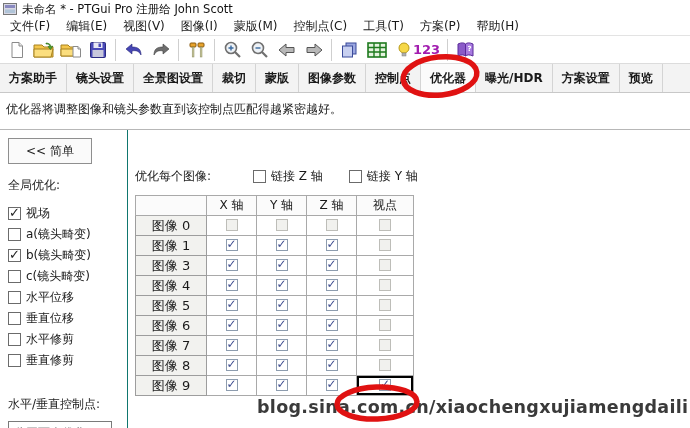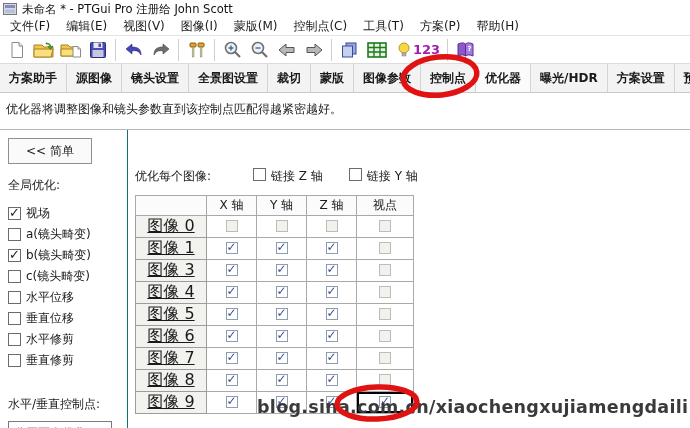--- a/index.html
+++ b/index.html
@@ -37,29 +37,29 @@
   .cb { display: inline-block; width: 13px; height: 13px; background: #fff; border: 1px solid #6b6b6b; position: relative; flex: none; }
   .cb.checked::after { content: "✓"; position: absolute; left: 0px; top: -3px; font-size: 13px; font-weight: bold; color: #222; }
   .hv-label { margin-top: 25px; margin-bottom: 8px; }
   .dropdown { width: 104px; height: 24px; border: 1px solid #7a7a7a; background: #fff; display: flex; align-items: center;
               justify-content: space-between; padding: 0 5px; }
   .dd-arrow { font-size: 10px; color: #444; }
   
   .main-panel { flex: 1; padding: 0 0 0 7px; position: relative; }
   .optimize-row { display: flex; align-items: center; margin-top: 38px; }
   .optimize-row .lbl { width: 118px; }
-  .link-cb { display: flex; align-items: flex-start; gap: 5px; margin-right: 26px; }
+  .link-cb { display: flex; align-items: center; gap: 5px; margin-right: 26px; }
   table.opt-table { border-collapse: collapse; margin-top: 10px; }
   .opt-table td, .opt-table th { border: 1px solid #a9a9a9; height: 20px; text-align: center; vertical-align: middle;
                                  font-weight: normal; font-size: 12px; padding: 0; }
   .opt-table th.corner { background: #fbfbfb; width: 71px; }
   .opt-table th.colhead { background: #fbfbfb; }
   .opt-table th.c-x, .opt-table th.c-y, .opt-table th.c-z { width: 50px; }
   .opt-table th.c-vp { width: 57px; }
-  .opt-table td.rowlabel { background: #f2f2ef; border-color: #9d9d9d; font-size: 16px; text-decoration: underline; }
+  .opt-table td.rowlabel { background: #f2f2ef; border-color: #9d9d9d; font-size: 13px; }
   .cb.small { width: 12px; height: 12px; border-color: #8d9cae; margin-top: 2px; }
   .cb.small.checked::after { color: #3c4b8e; font-size: 12px; top: -3px; left: 0; }
   .cb.small.disabled { background: #f1f1ee; border-color: #bdbdb8; }
   td.focus-cell { box-shadow: inset 0 0 0 2px #000; }
   
   .annotation { position: absolute; pointer-events: none; z-index: 6; }
   .watermark { position: absolute; left: 257px; top: 397px; z-index: 5; font-size: 17.5px; font-weight: 600;
                color: #3a3a3a; letter-spacing: 0.3px; white-space: nowrap; pointer-events: none; }
   svg { display: block; }
 </style>
@@ -189,21 +189,20 @@
     <svg width="19" height="17" viewBox="0 0 19 17">
         <path d="M2 3c3-1.5 6-1.5 7.5 0V15C8 13.5 5 13.5 2 15z" fill="#8a5ac8" stroke="#5a2a9a"></path>
         <path d="M17 3c-3-1.5-6-1.5-7.5 0V15c1.5-1.5 4.5-1.5 7.5 0z" fill="#a87ae0" stroke="#5a2a9a"></path>
         <text x="11.5" y="10" font-size="7" fill="#fff" font-weight="bold">?</text>
       </svg>
   </span>
 </div>
 
 <div class="tabbar">
     <span class="tab">方案助手</span>
-    <span class="tab">源图像</span>
     <span class="tab">镜头设置</span>
     <span class="tab">全景图设置</span>
     <span class="tab">裁切</span>
     <span class="tab">蒙版</span>
     <span class="tab">图像参数</span>
     <span class="tab">控制点</span>
     <span class="tab active">优化器</span>
     <span class="tab">曝光/HDR</span>
     <span class="tab">方案设置</span>
     <span class="tab">预览</span>

